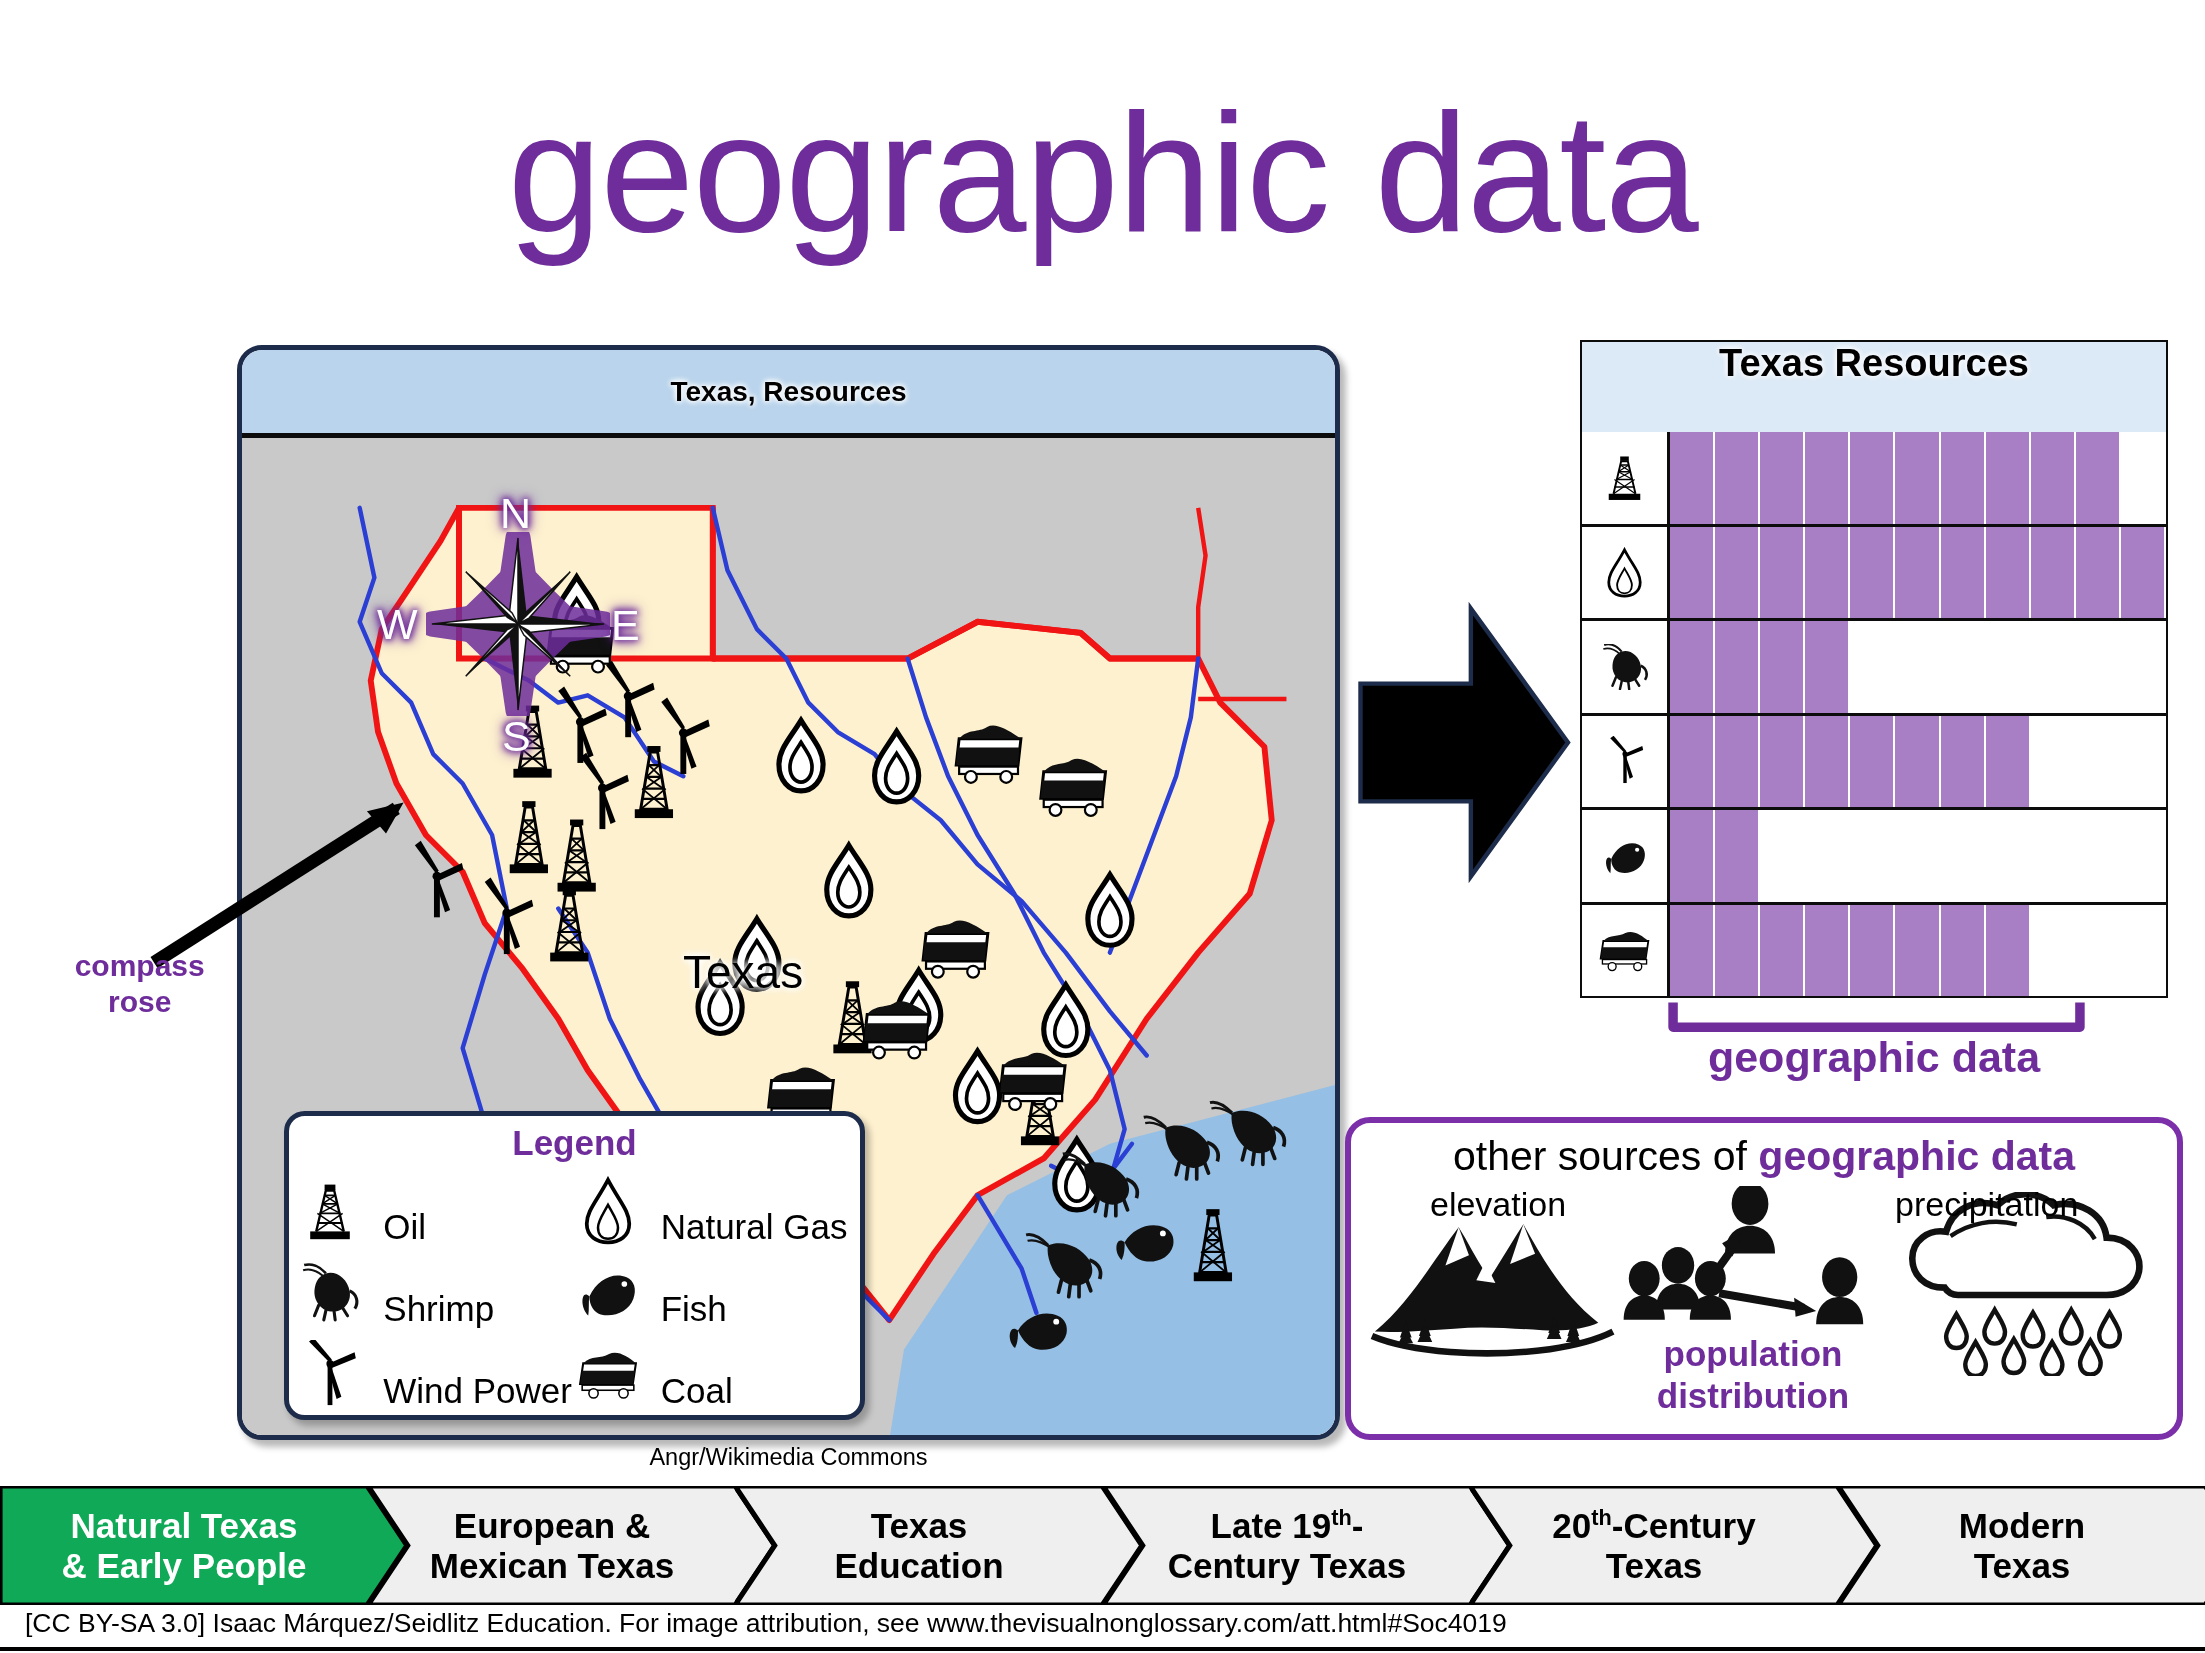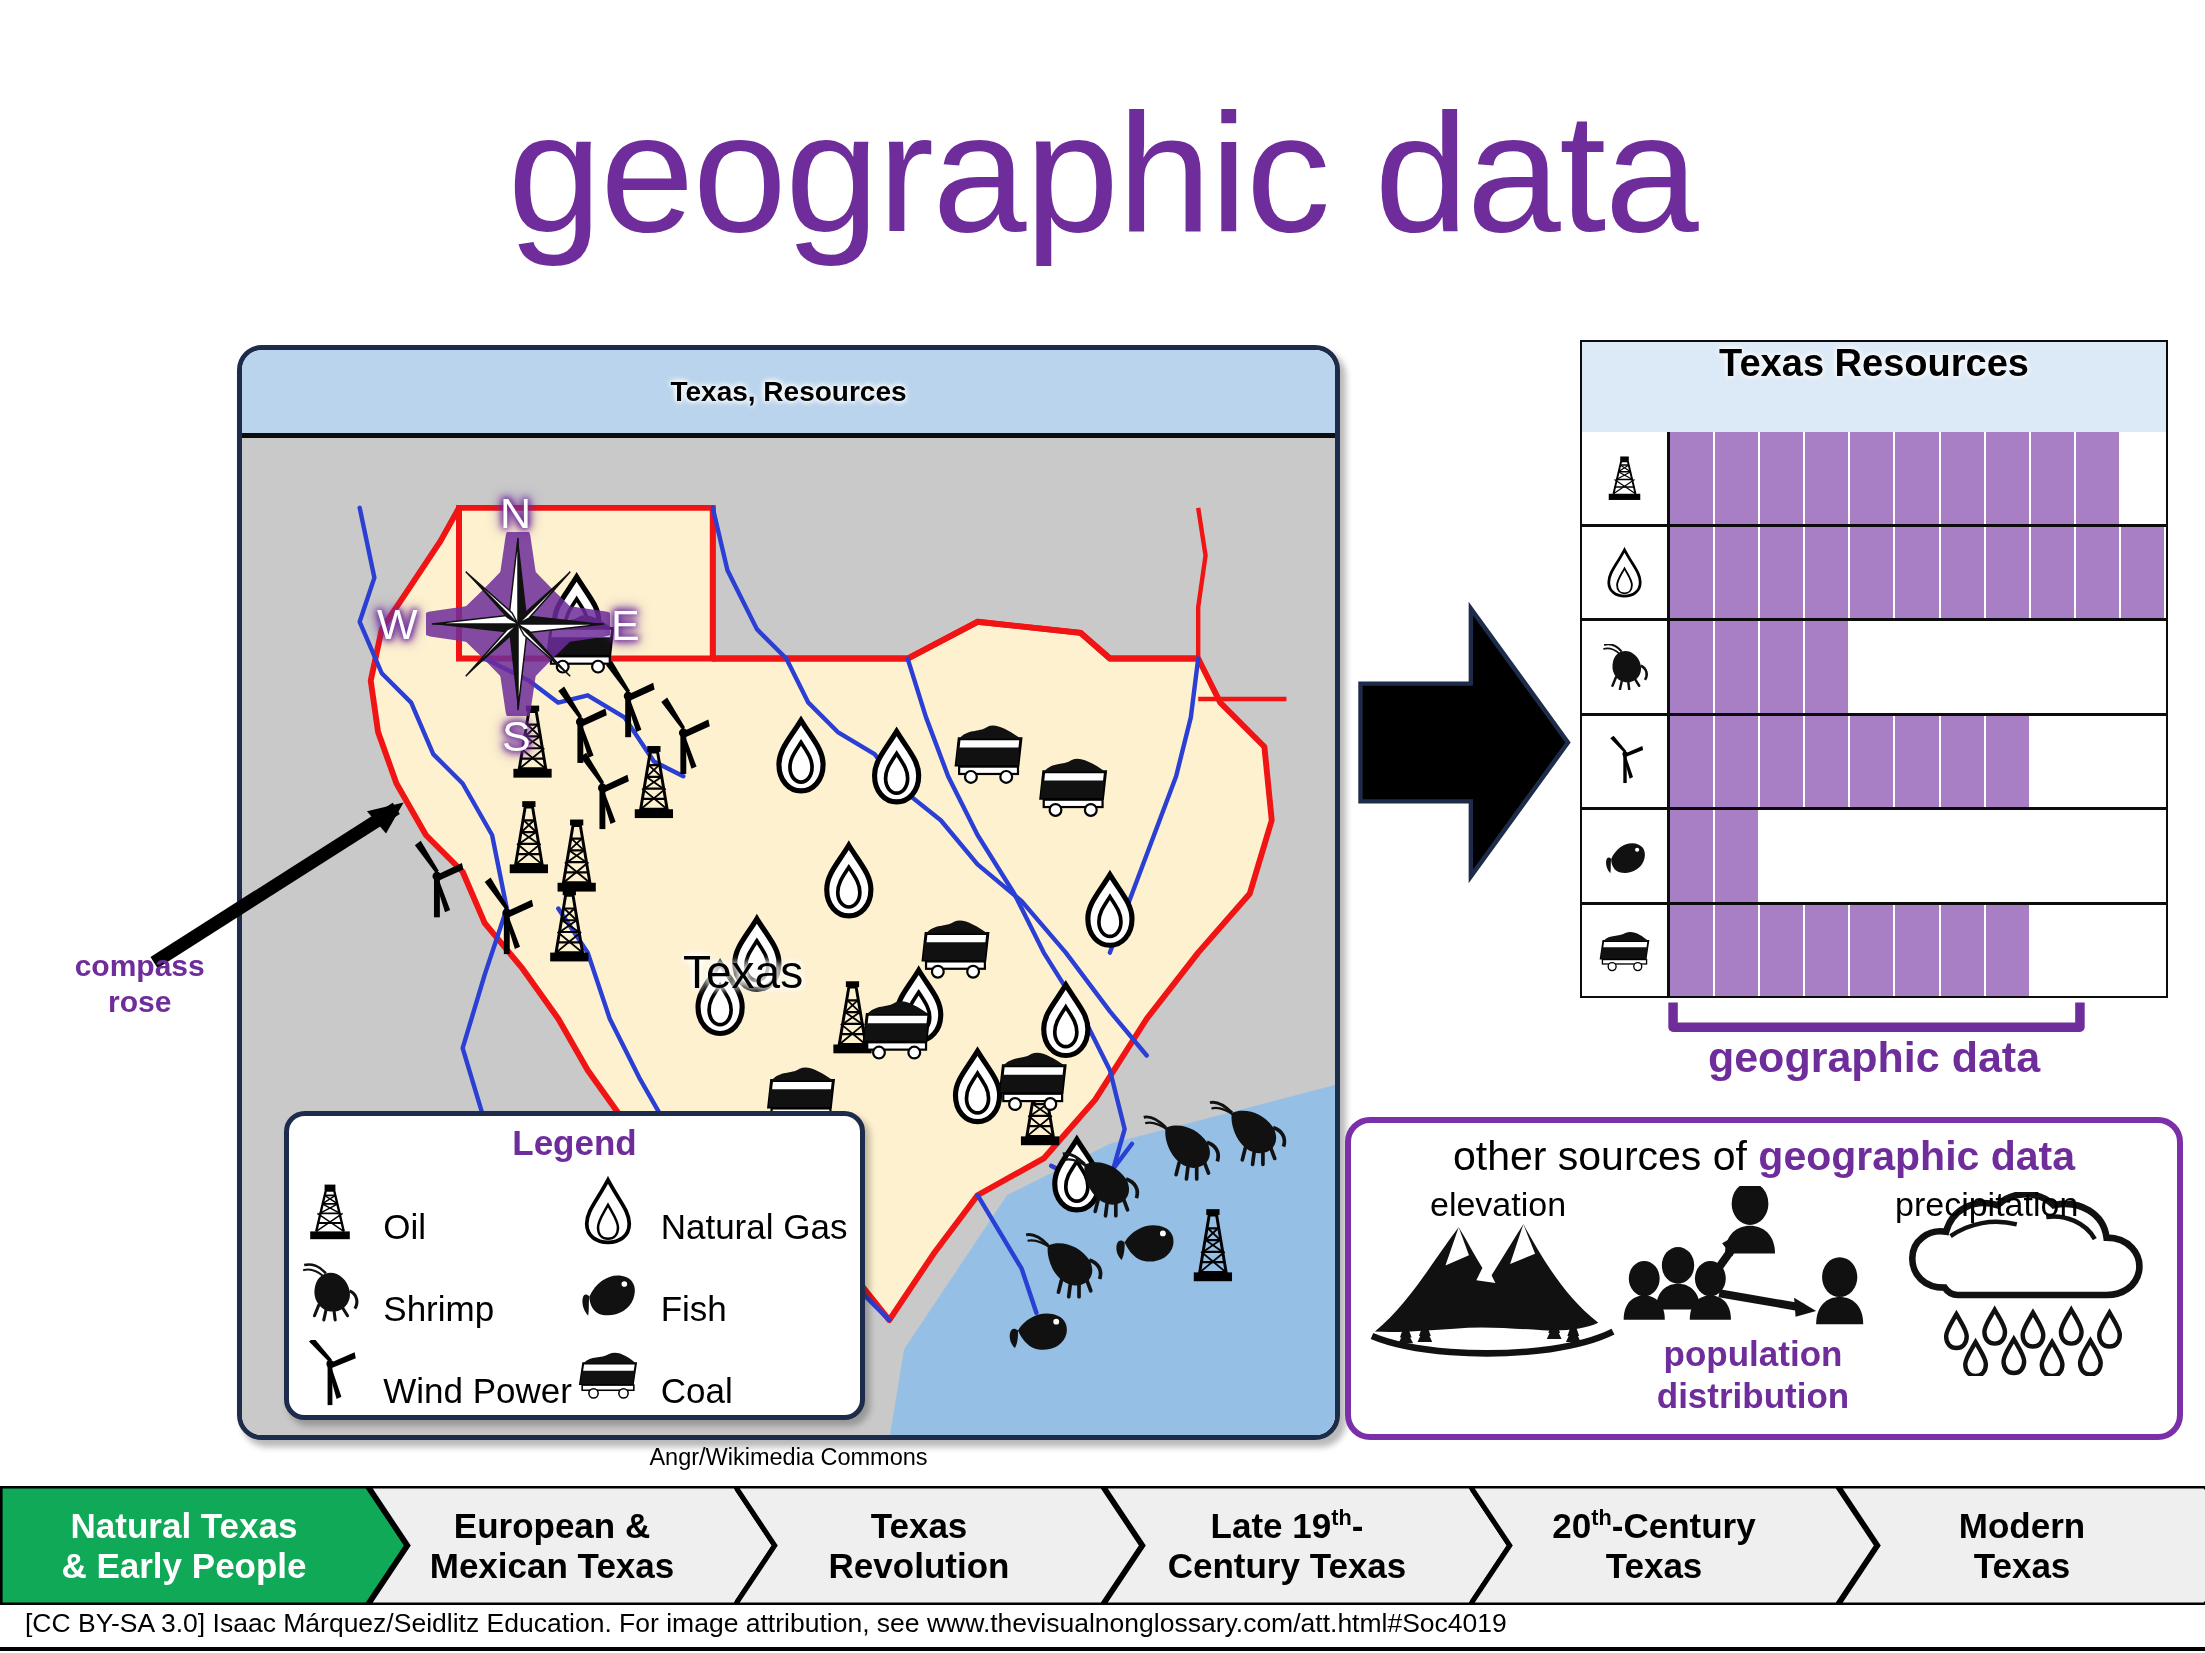--- a/index.html
+++ b/index.html
@@ -706,21 +706,21 @@
         <div>European &amp;</div>
         <div>Mexican Texas</div>
       </div>
       <div class="chev" style="left: 735px; width: 407px;">
         <svg width="407" height="119" viewBox="0 0 554 162">
         <polygon points="0,0 500,0 554,81 500,162 0,162 54,81" fill="#efefef" stroke="#000" stroke-width="7"></polygon>
         </svg>
       </div>
       <div class="chev-text" style="left: 735px; width: 368px;">
         <div>Texas</div>
-        <div>Revolution</div>
+        <div>Education</div>
       </div>
       <div class="chev" style="left: 1103px; width: 407px;">
         <svg width="407" height="119" viewBox="0 0 554 162">
         <polygon points="0,0 500,0 554,81 500,162 0,162 54,81" fill="#efefef" stroke="#000" stroke-width="7"></polygon>
         </svg>
       </div>
       <div class="chev-text" style="left: 1103px; width: 368px;">
         <div>Late 19<sup>th</sup>-</div>
         <div>Century Texas</div>
       </div>

